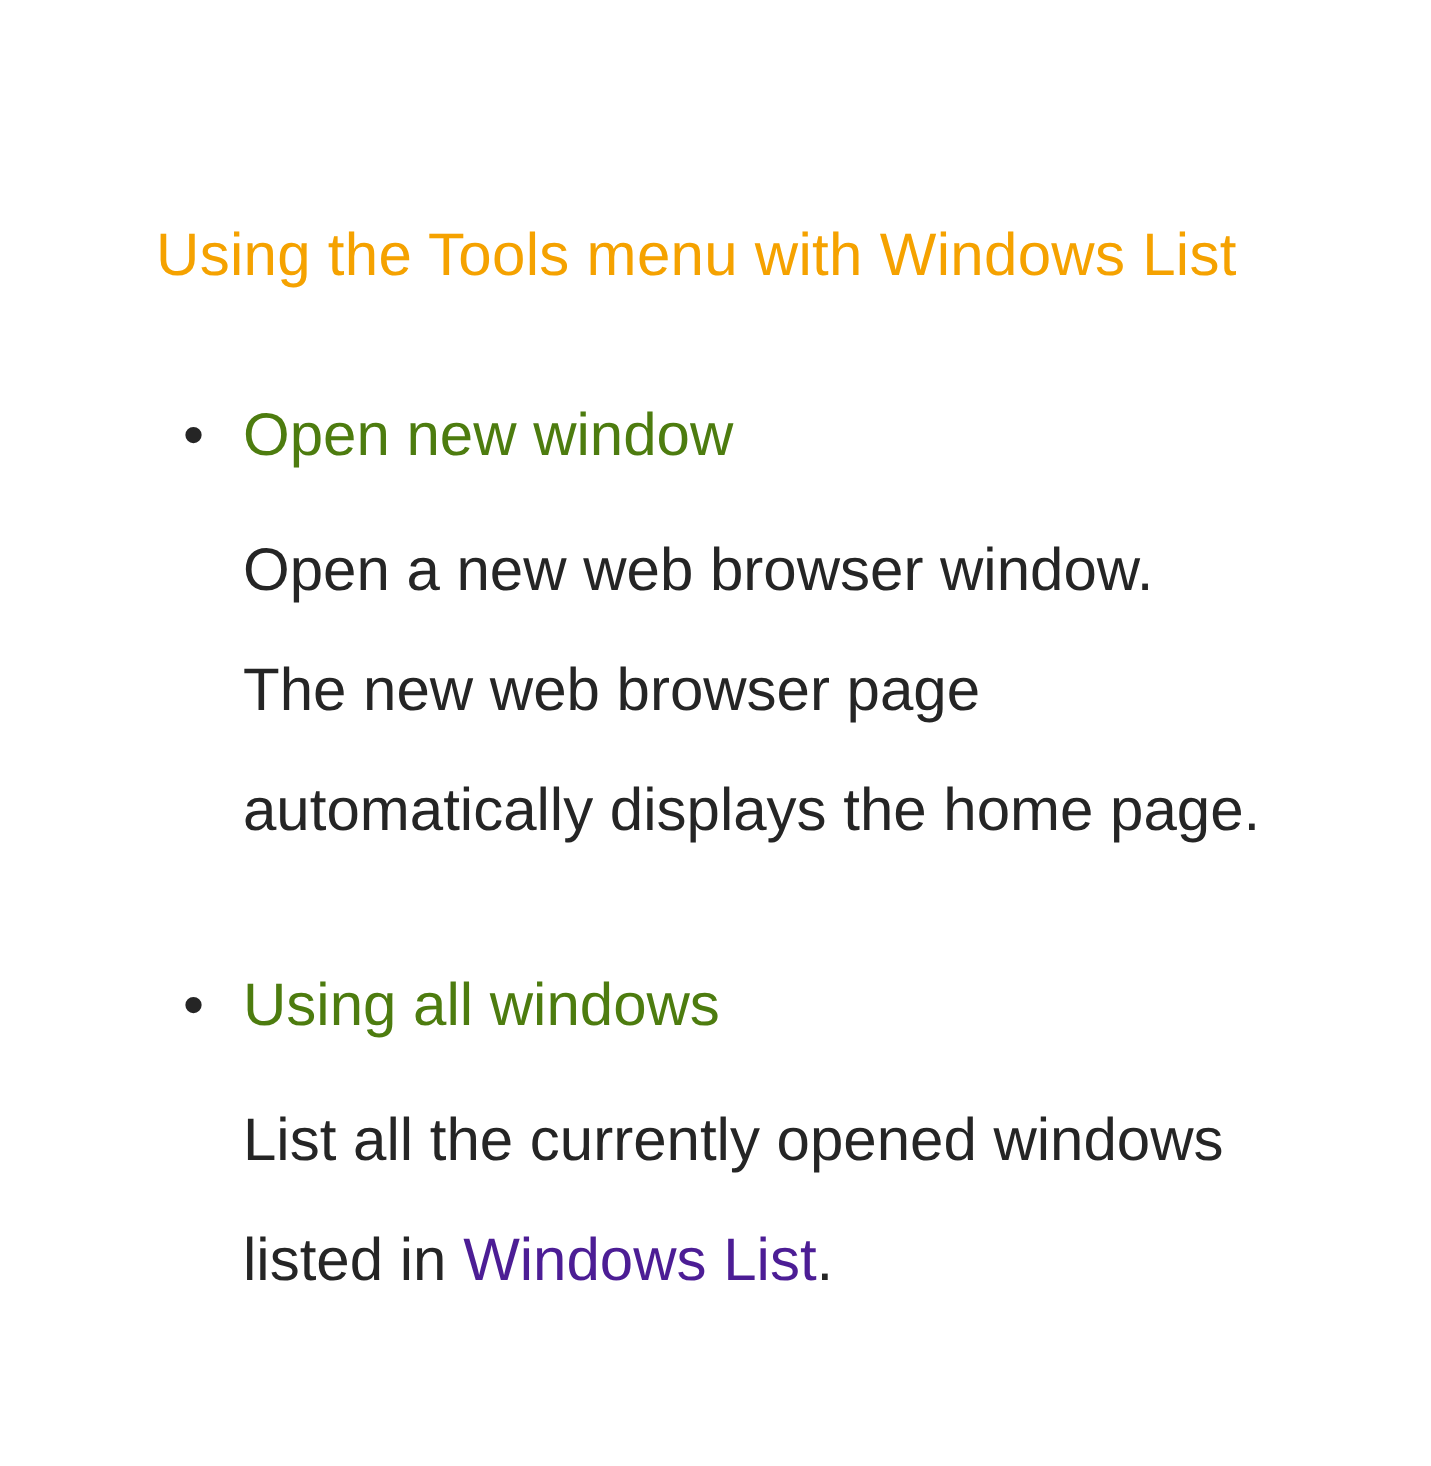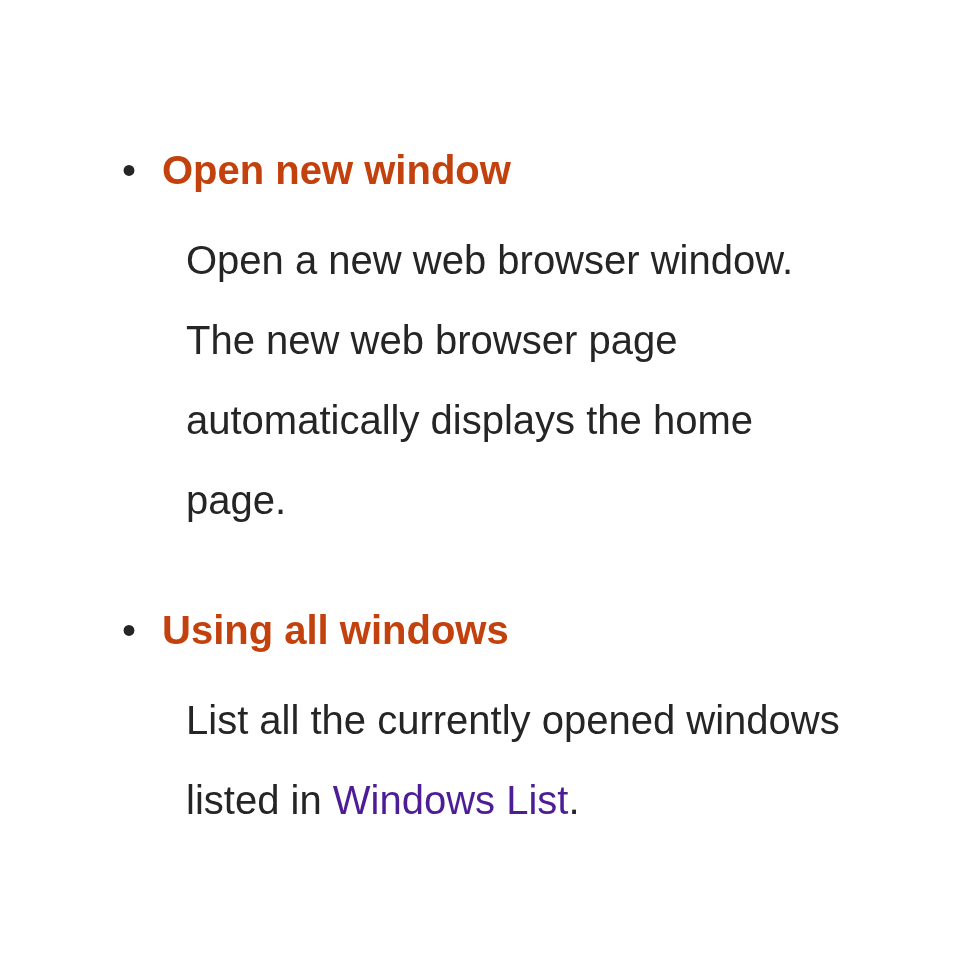--- a/index.html
+++ b/index.html
@@ -37,39 +37,39 @@
   ul.items > li::before {
     content: "•";
     position: absolute;
     left: 0;
     top: 0;
     color: #252525;
     font-size: 40px;
     line-height: 2.0;
   }
   .item-title {
-    color: #c2410c;
-    font-weight: 700;
+    color: #4d7c0f;
+    font-weight: 400;
   }
   .item-desc {
     color: #252525;
     font-weight: 400;
     margin-top: 10px;
     padding-right: 10px;
-    margin-left: 24px;
   }
   .inline-link {
     color: #4c1d95;
   }
 </style>
 </head>
 <body>
 
 <div class="page">
 
+  <h2 class="heading">Using the Tools menu with Windows List</h2>
 
   <ul class="items">
 
     <li>
       <div class="item-title">Open new window</div>
       <div class="item-desc"><span>Open a new web browser window. The new web browser page automatically displays the home page.</span><span class="inline-link"></span><span></span></div>
     </li>
 
     <li>
       <div class="item-title">Using all windows</div>

